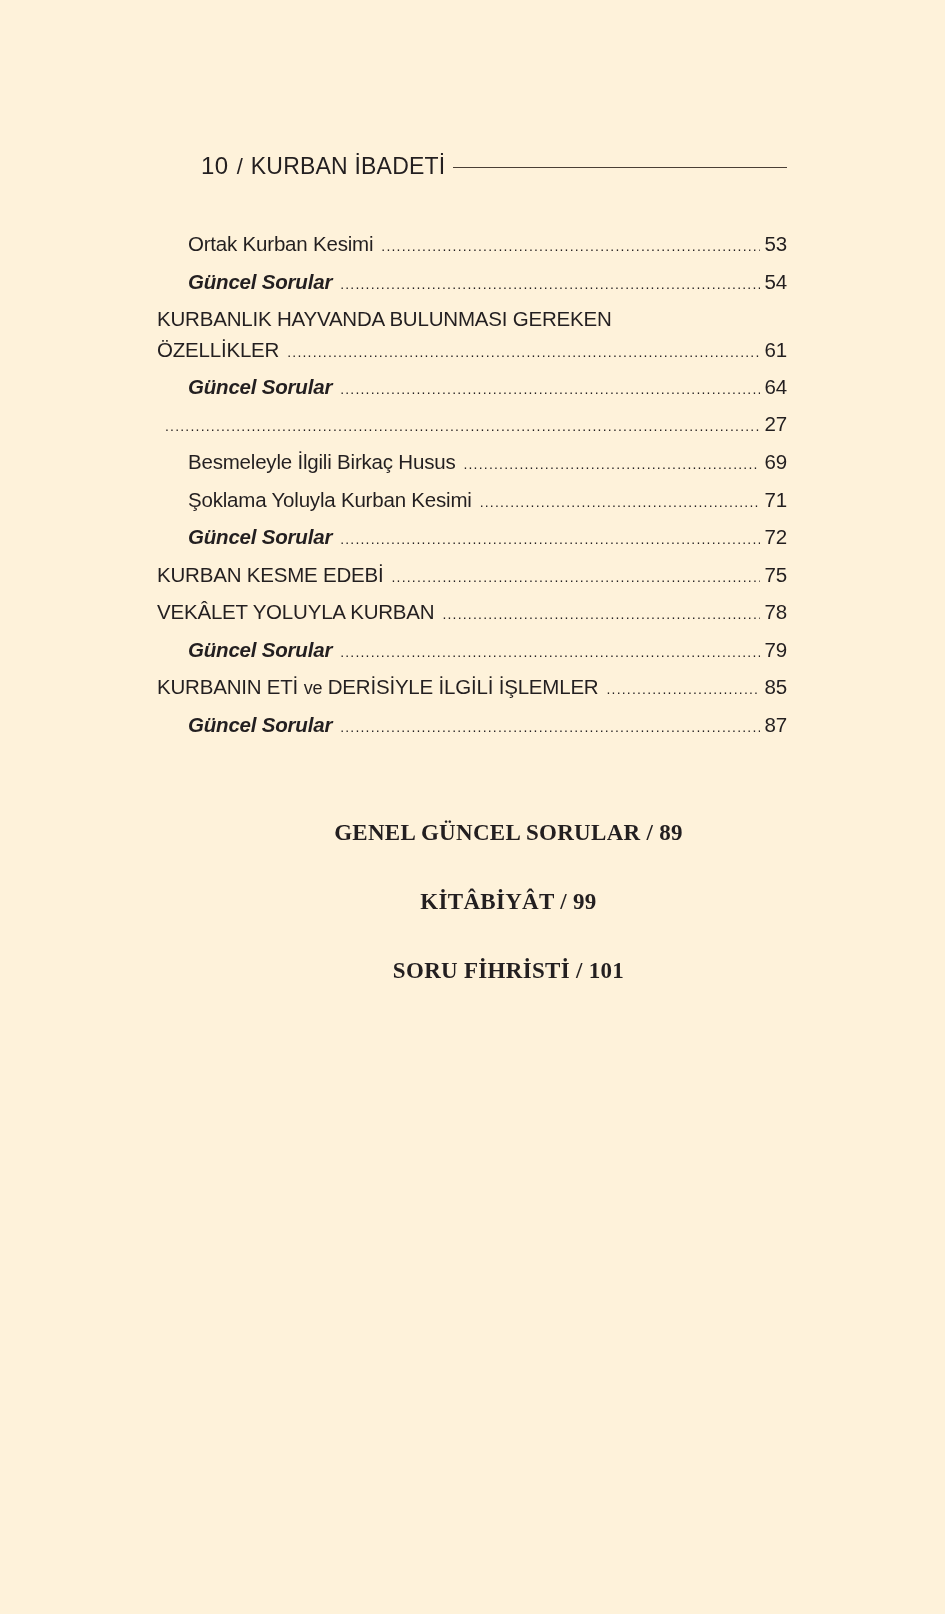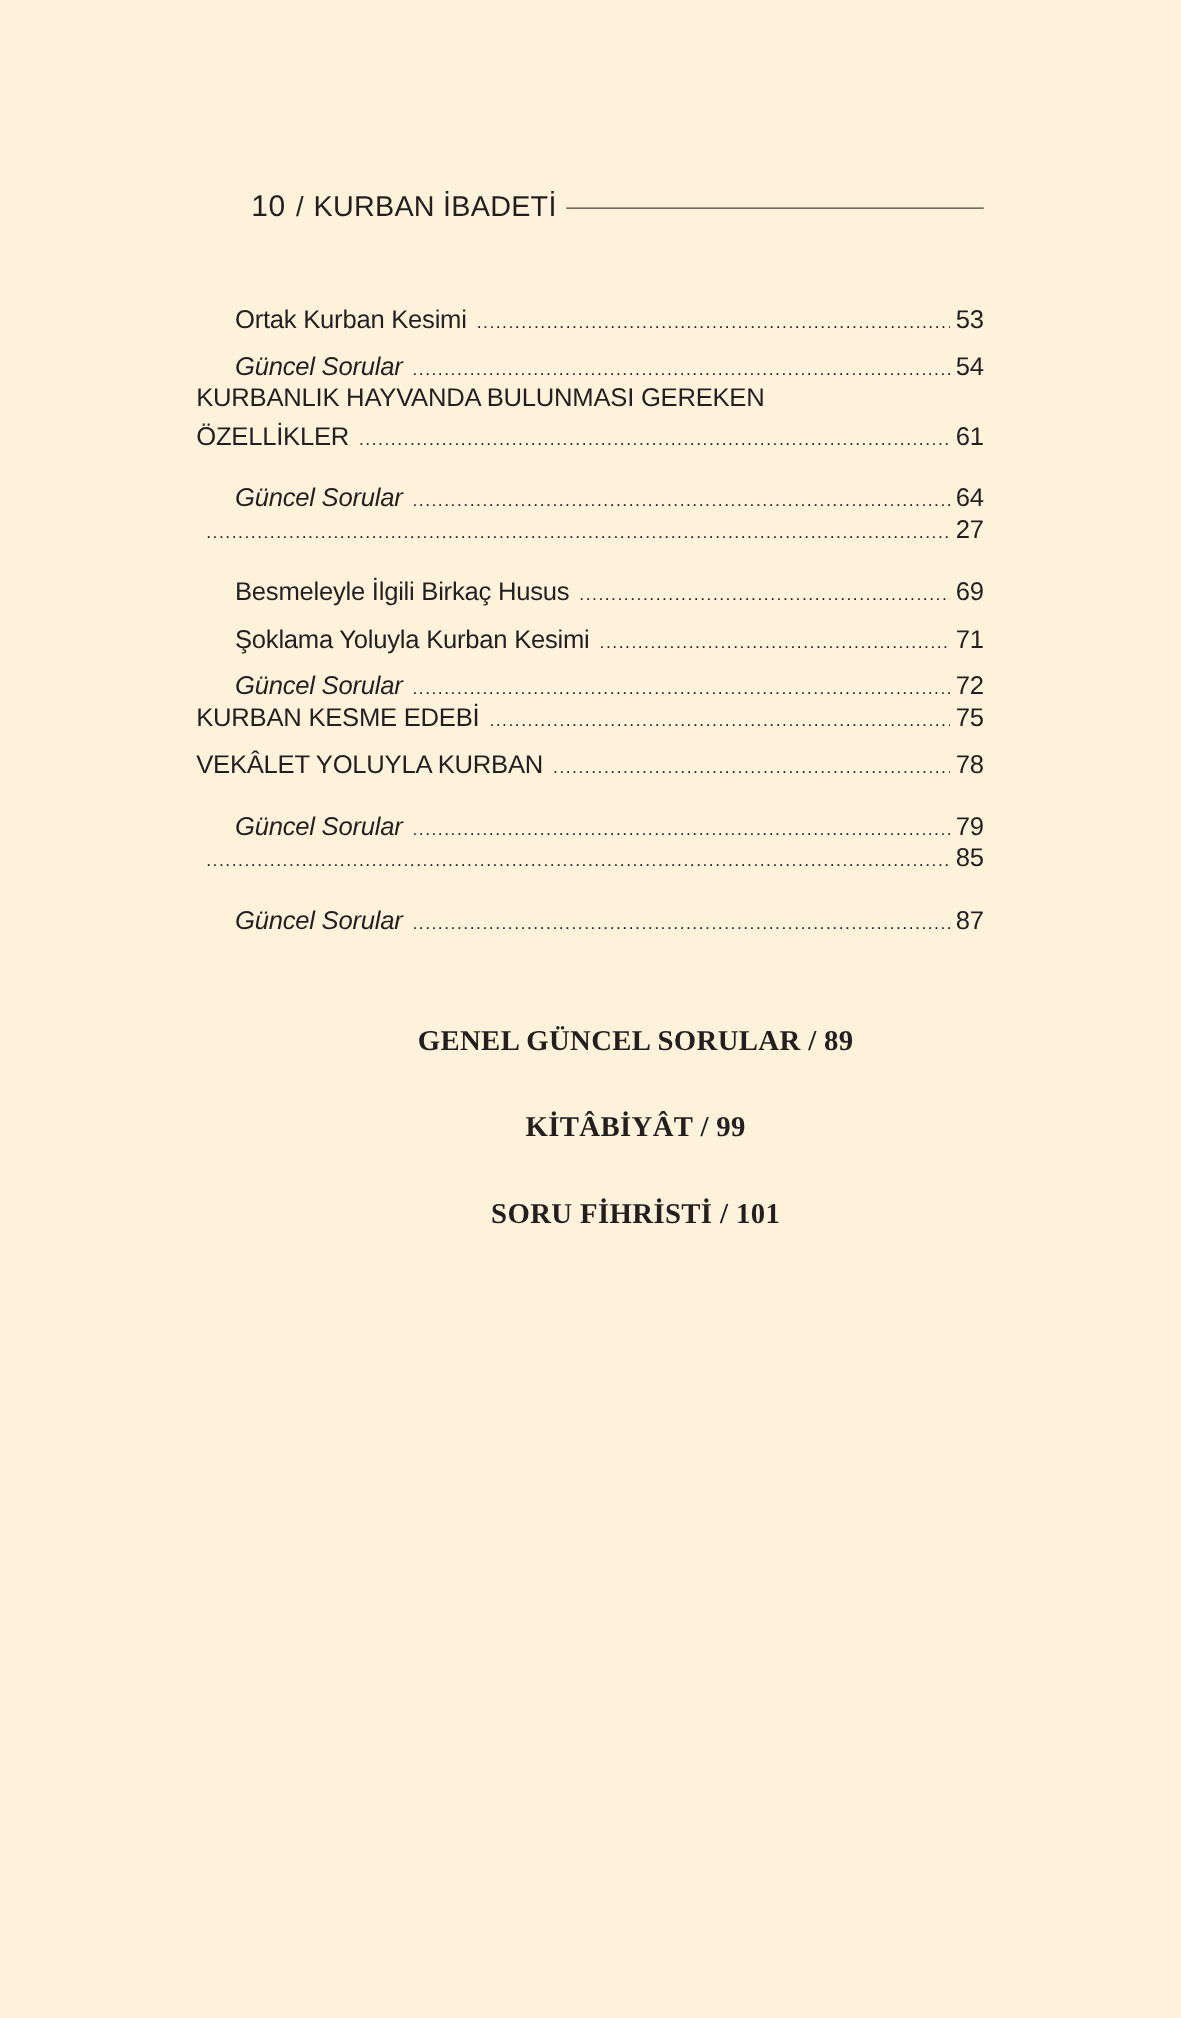--- a/index.html
+++ b/index.html
@@ -15,23 +15,23 @@
   .header .sep { font-size:22px; margin:0 8px 0 8px; }
   .header .title { font-size:23px; letter-spacing:0.2px; }
   .header .rule {
     flex:1; height:0; border-top:1.5px solid #4a3f35; margin-left:8px; position:relative; top:-6px;
   }
   .toc { position:absolute; left:0; top:0; width:945px; }
   .row {
     position:absolute; left:157px; width:630px; height:30px;
     display:flex; align-items:baseline; font-size:20.5px; letter-spacing:-0.2px;
   }
-  .row.sub { left:188px; width:599px;margin-top:12px; }
+  .row.sub { left:188px; width:599px; }
   .row .label { white-space:nowrap; }
-  .row.italic .label { font-style:italic; }
+  .row.italic .label { font-style:italic;font-weight:bold; }
   .row .dots {
     flex:1; overflow:hidden; white-space:nowrap; margin:0 5px 0 8px; color:#231F20;
     font-size:14px; letter-spacing:1.2px;
   }
   .row .dots::before {
     content:"....................................................................................................................................................................................................................................................";
   }
   .row .num { white-space:nowrap; }
   .bold-entry {
     position:absolute; left:0; width:945px; text-align:center;
@@ -102,20 +102,21 @@
     <span class="label">VEKÂLET YOLUYLA KURBAN</span>
     <span class="dots"></span>
     <span class="num">78</span>
   </div>
   <div class="row sub italic" style="top:638px">
     <span class="label">Güncel Sorular</span>
     <span class="dots"></span>
     <span class="num">79</span>
   </div>
   <div class="row" style="top:675px">
+    <span class="label"><span>KURBANIN ETİ </span><span class="ve">ve</span><span> DERİSİYLE İLGİLİ İŞLEMLER</span></span>
     <span class="dots"></span>
     <span class="num">85</span>
   </div>
   <div class="row sub italic" style="top:713px">
     <span class="label">Güncel Sorular</span>
     <span class="dots"></span>
     <span class="num">87</span>
   </div>
 </div>
 

